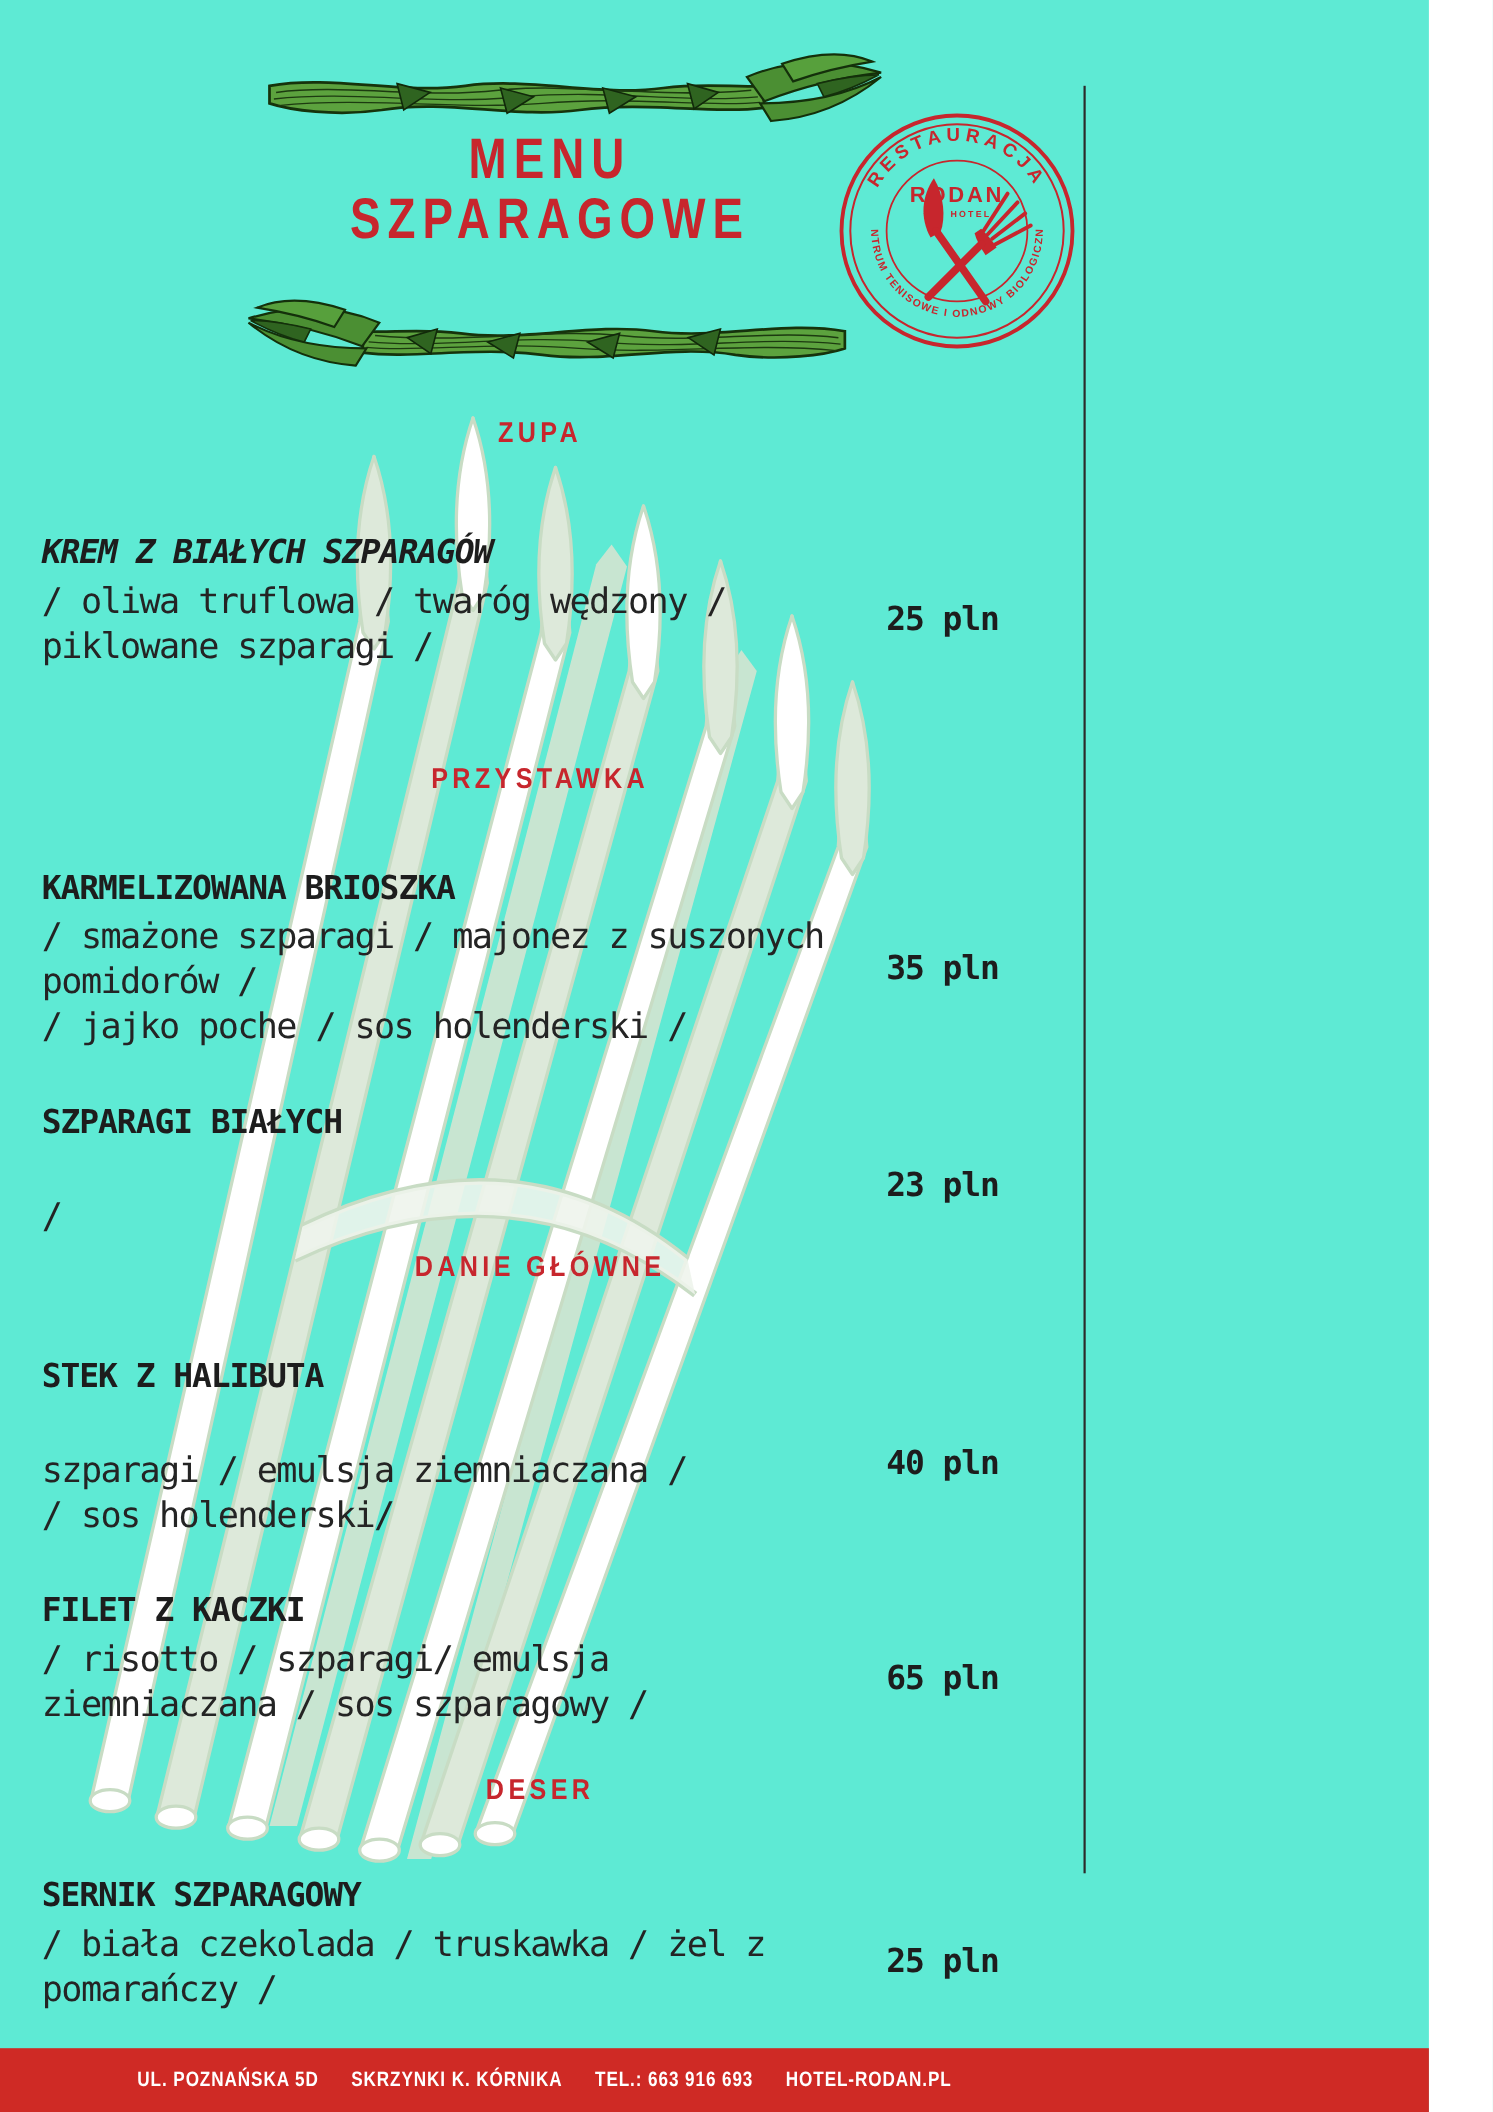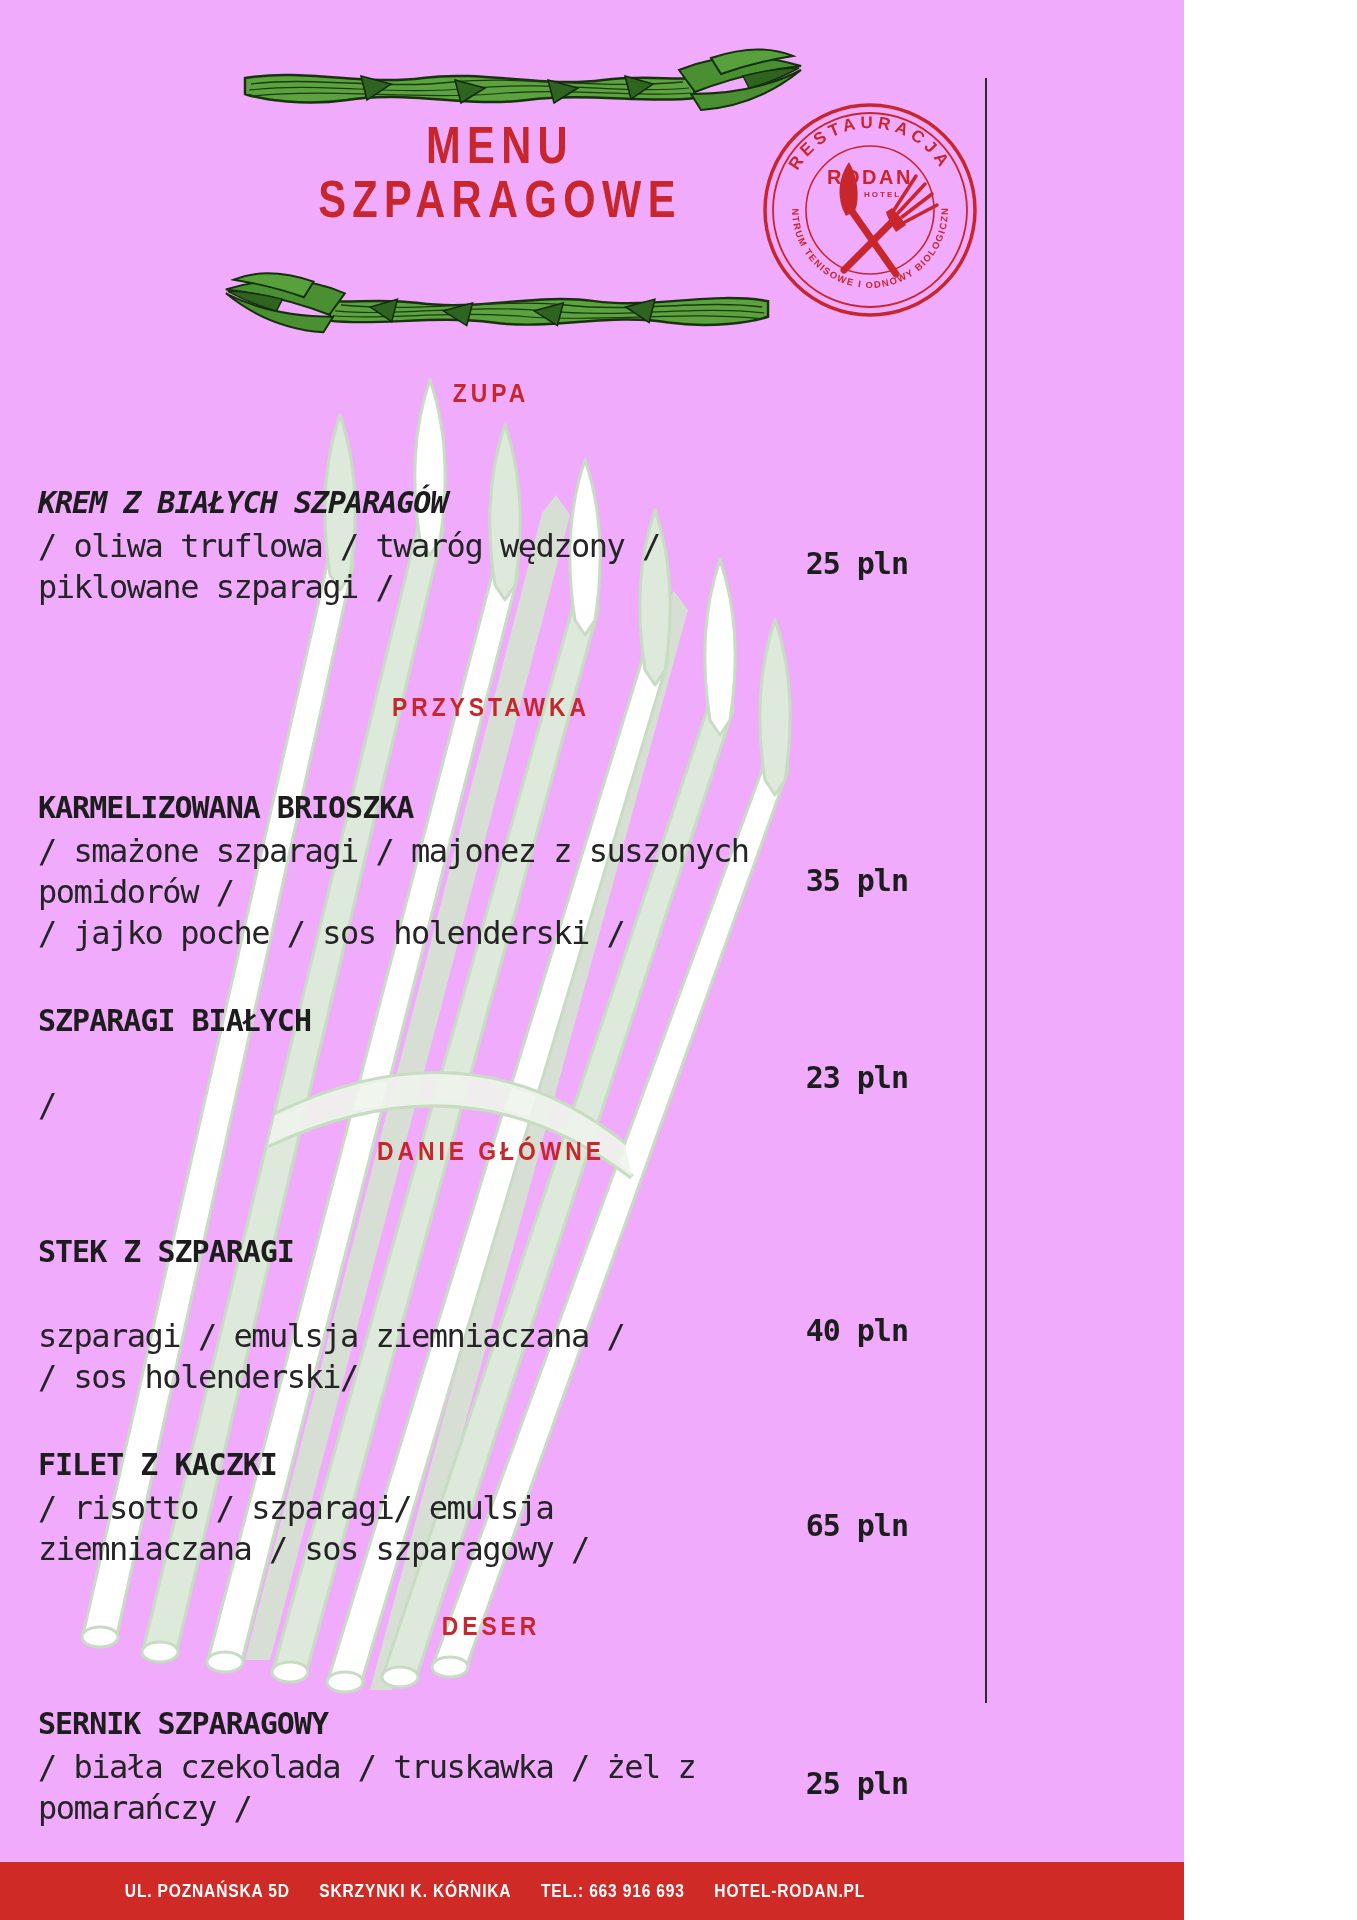--- a/index.html
+++ b/index.html
@@ -1,19 +1,19 @@
 <!DOCTYPE html>
 <html><head>
 <meta charset="utf-8">
 <style>
   html,body{margin:0;padding:0;background:#ffffff;}
   .page{
     position:relative;
-    width:1184px;height:1920px;
-    background:#f0abfc;
+    width:1299px;height:1920px;
+    background:#5eead4;
     overflow:hidden;
     font-family:"DejaVu Sans Mono", monospace;
   }
   .abs{position:absolute;}
   
   .menu-title{
     left:60px;top:118px;width:880px;
     text-align:center;
     color:#c7262d;
     font-family:"Liberation Sans", sans-serif;
@@ -216,21 +216,21 @@
   <div class="abs item-desc" style="top:872px;">pomidorów /</div>
   <div class="abs item-desc" style="top:913px;">/ jajko poche / sos holenderski /</div>
   <div class="abs item-price" style="top:863px;">35 pln</div>
 
   <div class="abs item-name" style="top:1002px;">SZPARAGI BIAŁYCH</div>
   <div class="abs item-desc" style="top:1085px;">/</div>
   <div class="abs item-price" style="top:1060px;">23 pln</div>
 
   <div class="abs section-heading" style="top:1137px;">DANIE GŁÓWNE</div>
 
-  <div class="abs item-name" style="top:1233px;">STEK Z SZPARAGI</div>
+  <div class="abs item-name" style="top:1233px;">STEK Z HALIBUTA</div>
   <div class="abs item-desc" style="top:1316px;">szparagi / emulsja ziemniaczana /</div>
   <div class="abs item-desc" style="top:1357px;">/ sos holenderski/</div>
   <div class="abs item-price" style="top:1313px;">40 pln</div>
 
   <div class="abs item-desc" style="top:1488px;">/ risotto / szparagi/ emulsja</div>
   <div class="abs item-name" style="top:1446px;">FILET Z KACZKI</div>
   <div class="abs item-desc" style="top:1529px;">ziemniaczana / sos szparagowy /</div>
   <div class="abs item-price" style="top:1508px;">65 pln</div>
 
   <div class="abs section-heading" style="top:1612px;">DESER</div>

